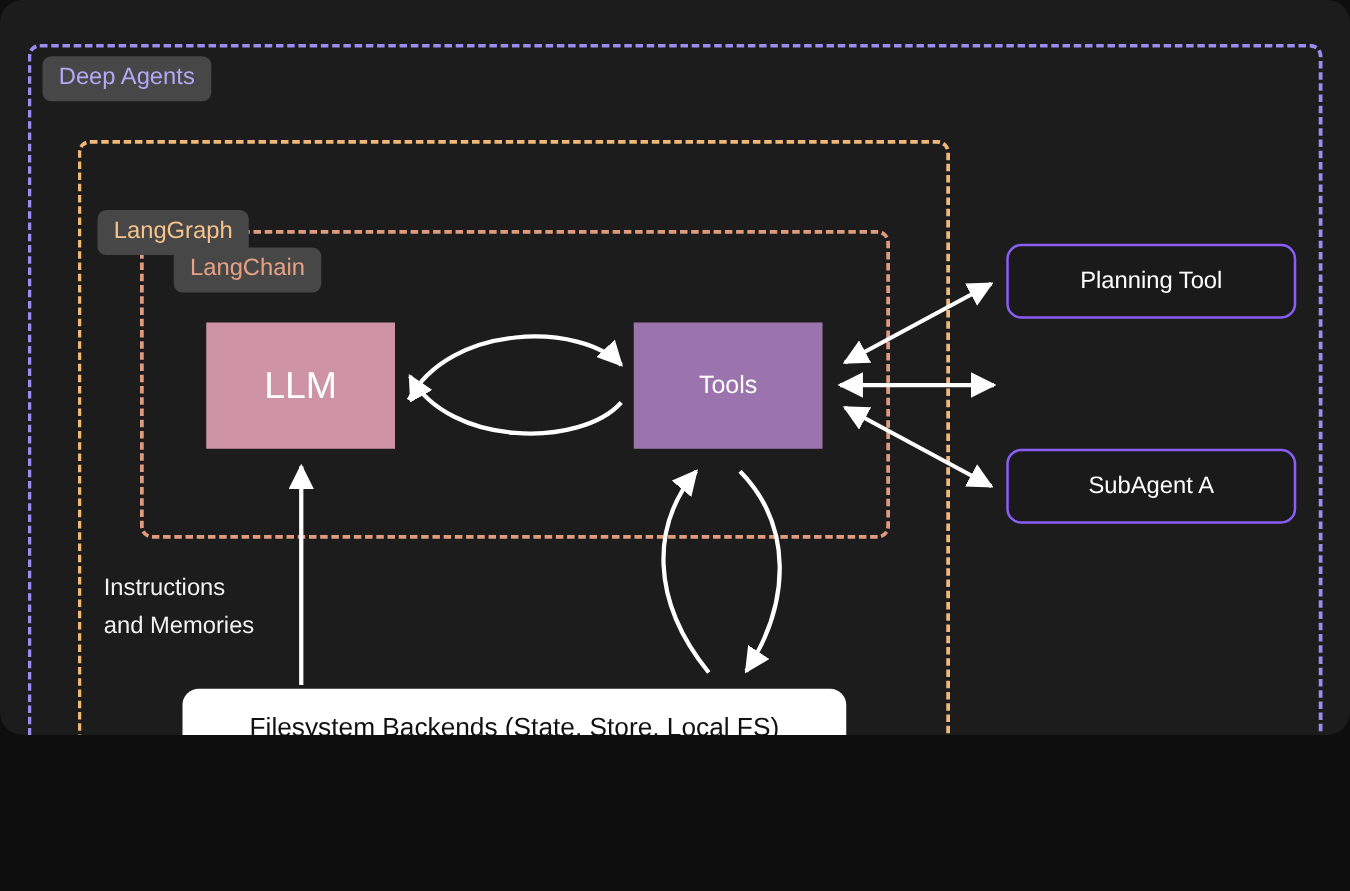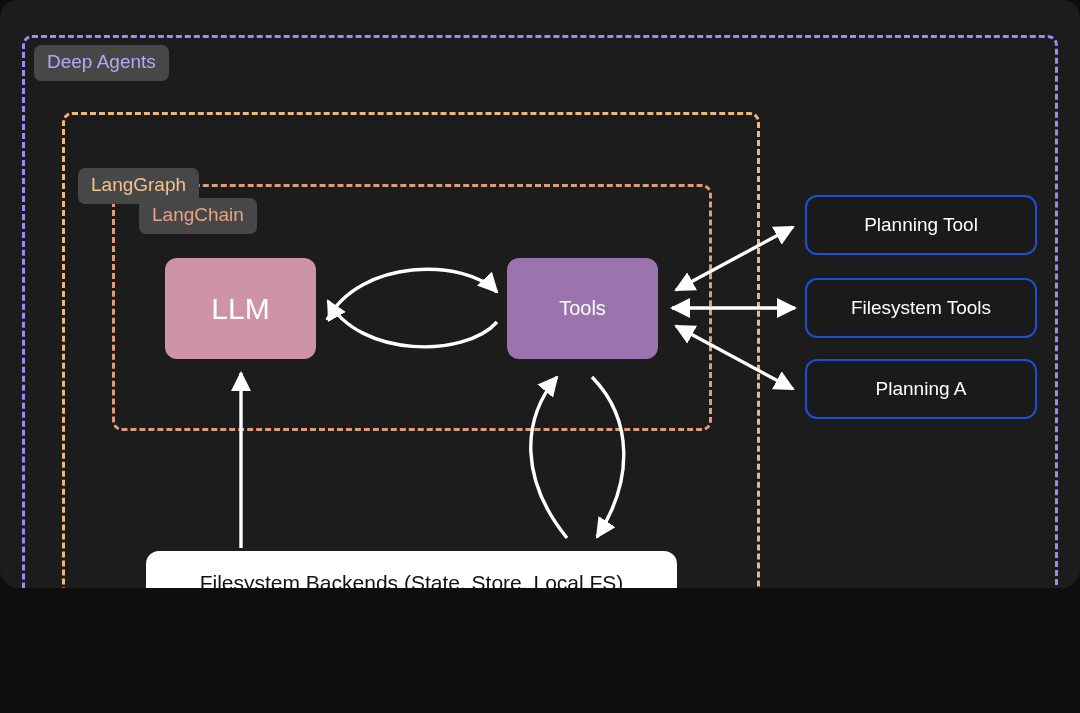--- a/index.html
+++ b/index.html
@@ -59,21 +59,21 @@
     line-height: 1.15;
     white-space: nowrap;
   }
   #chip-deep-agents { left: 34px;  top: 45px;  color: #b5a8f7; }
   #chip-langgraph   { left: 78px;  top: 124px; color: #f5c38b; margin-top: 44px; }
   #chip-langchain   { left: 126px; top: 198px; color: #e8a184; margin-left: 13px; }
 
   
   .node {
     position: absolute;
-    border-radius: 12px;
+    border-radius: 0;
     display: flex;
     align-items: center;
     justify-content: center;
     box-sizing: border-box;
     color: #ffffff;
     white-space: nowrap;
   }
   #node-llm {
     left: 165px; top: 258px;
     width: 151px; height: 101px;
@@ -87,21 +87,21 @@
     font-size: 20px;
   }
 
   
   .node-outline {
     position: absolute;
     left: 805px;
     width: 232px;
     height: 60px;
     background: #1a1a1a;
-    border: 2px solid #1d4ed8;
+    border: 2px solid #8b5cf6;
     border-radius: 12px;
     display: flex;
     align-items: center;
     justify-content: center;
     color: #ffffff;
     font-size: 19px;
     box-sizing: border-box;
     white-space: nowrap;
   }
   #node-planning-tool   { top: 195px; }
@@ -177,19 +177,22 @@
 
     <path d="M 592 377 C 634 420 633 482 597 537" fill="none" stroke="#ffffff" stroke-width="3.4" marker-end="url(#ah)"></path>
 
     <path d="M 241 548 L 241 373" fill="none" stroke="#ffffff" stroke-width="3.4" marker-end="url(#ah)"></path>
   </svg>
 
   <div class="node" id="node-llm">LLM</div>
   <div class="node" id="node-tools">Tools</div>
 
   <div class="node-outline" id="node-planning-tool">Planning Tool</div>
-  <div class="node-outline" id="node-filesystem-tools">Filesystem Tools</div>
-  <div class="node-outline" id="node-subagent-a">Planning A</div>
+  <div class="node-outline" id="node-subagent-a">SubAgent A</div>
 
   <div id="node-fs-backends">Filesystem Backends (State, Store, Local FS)</div>
 
+  <div id="label-instructions">
+    <div>Instructions</div>
+    <div>and Memories</div>
+  </div>
 
 </div>
 
 </body></html>

